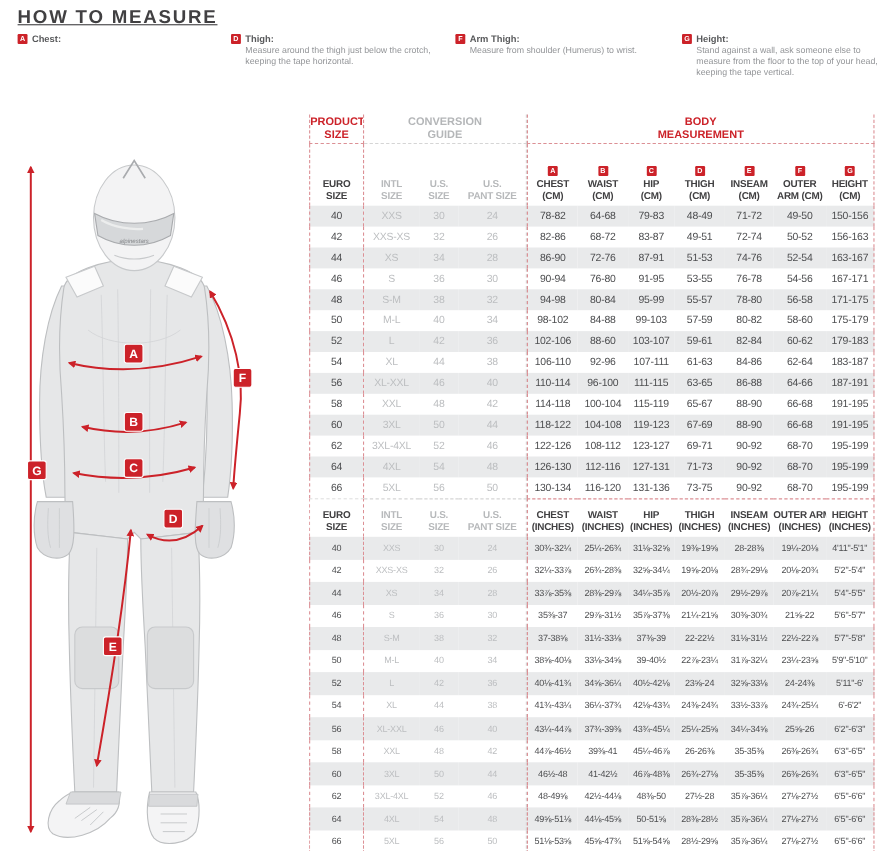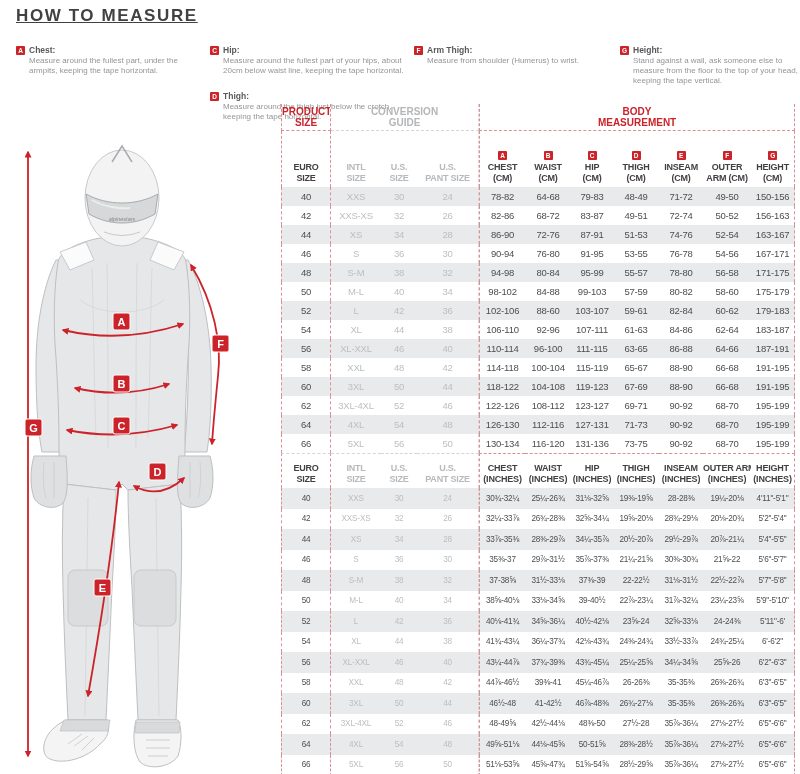--- a/index.html
+++ b/index.html
@@ -10,21 +10,21 @@
   }
   .title{
     position:absolute;left:16px;top:6px;margin:0;
     font-size:17px;font-weight:bold;letter-spacing:1.6px;color:#414042;text-decoration:underline;
   }
   
   .instructions{
     position:absolute;left:16px;top:30px;width:778px;
     display:grid;grid-template-columns:188px 198px 200px 188px;column-gap:6px;
   }
-  .instr-item{position:relative;padding-left:13px;margin-bottom:3px;margin-top:15px;}
+  .instr-item{position:relative;padding-left:13px;margin-bottom:3px;}
   .instr-badge{
     position:absolute;left:0;top:1px;width:9px;height:9px;border-radius:1px;
     background:var(--red);color:#fff;font-size:6.5px;font-weight:bold;
     text-align:center;line-height:9px;
   }
   .instr-label{display:block;font-size:8.5px;font-weight:bold;color:#58595b;line-height:1.25;}
   .instr-text{display:block;font-size:8px;color:#939598;line-height:1.28;}
   
   .figure{position:absolute;left:0;top:118px;width:270px;height:656px;}
   
@@ -67,29 +67,23 @@
 
 <div class="page">
 
   <h1 class="title">HOW TO MEASURE</h1>
 
   <div class="instructions" id="instructions">
       <div class="instr-col">
         <div class="instr-item">
           <span class="instr-badge">A</span>
           <b class="instr-label">Chest:</b>
-          <span class="instr-text">Measure around the fullest part, under the armpits, keeping the tape horizontal.</span>
         </div>
       </div>
       <div class="instr-col">
-        <div class="instr-item">
-          <span class="instr-badge">C</span>
-          <b class="instr-label">Hip:</b>
-          <span class="instr-text">Measure around the fullest part of your hips, about 20cm below waist line, keeping the tape horizontal.</span>
-        </div>
         <div class="instr-item">
           <span class="instr-badge">D</span>
           <b class="instr-label">Thigh:</b>
           <span class="instr-text">Measure around the thigh just below the crotch, keeping the tape horizontal.</span>
         </div>
       </div>
       <div class="instr-col">
         <div class="instr-item">
           <span class="instr-badge">F</span>
           <b class="instr-label">Arm Thigh:</b>

